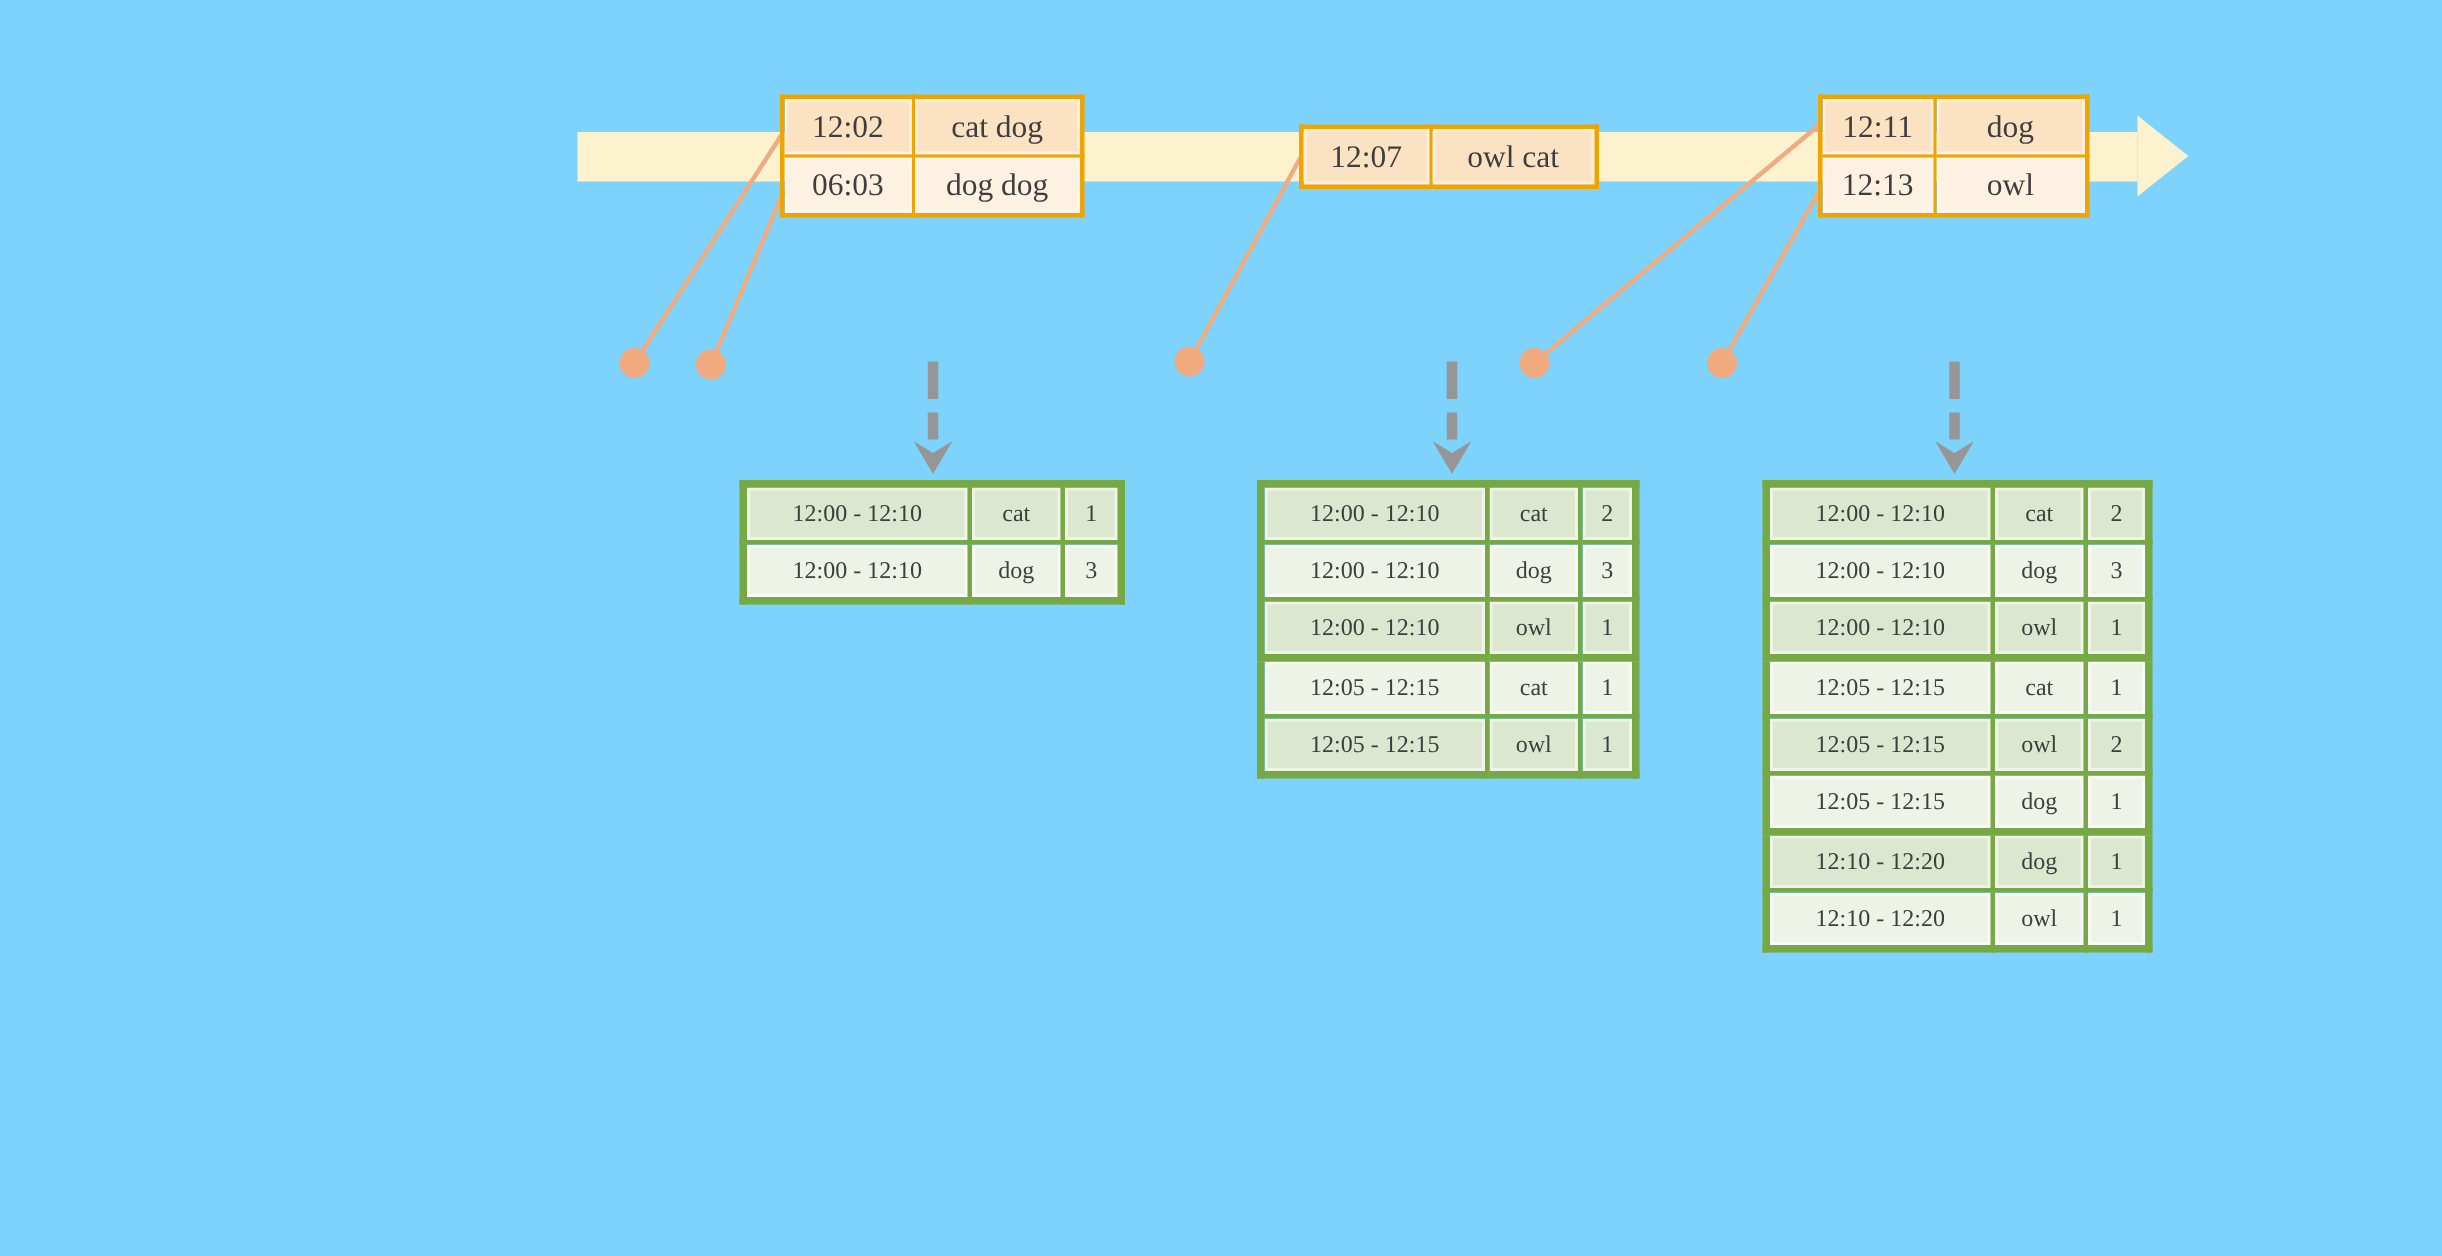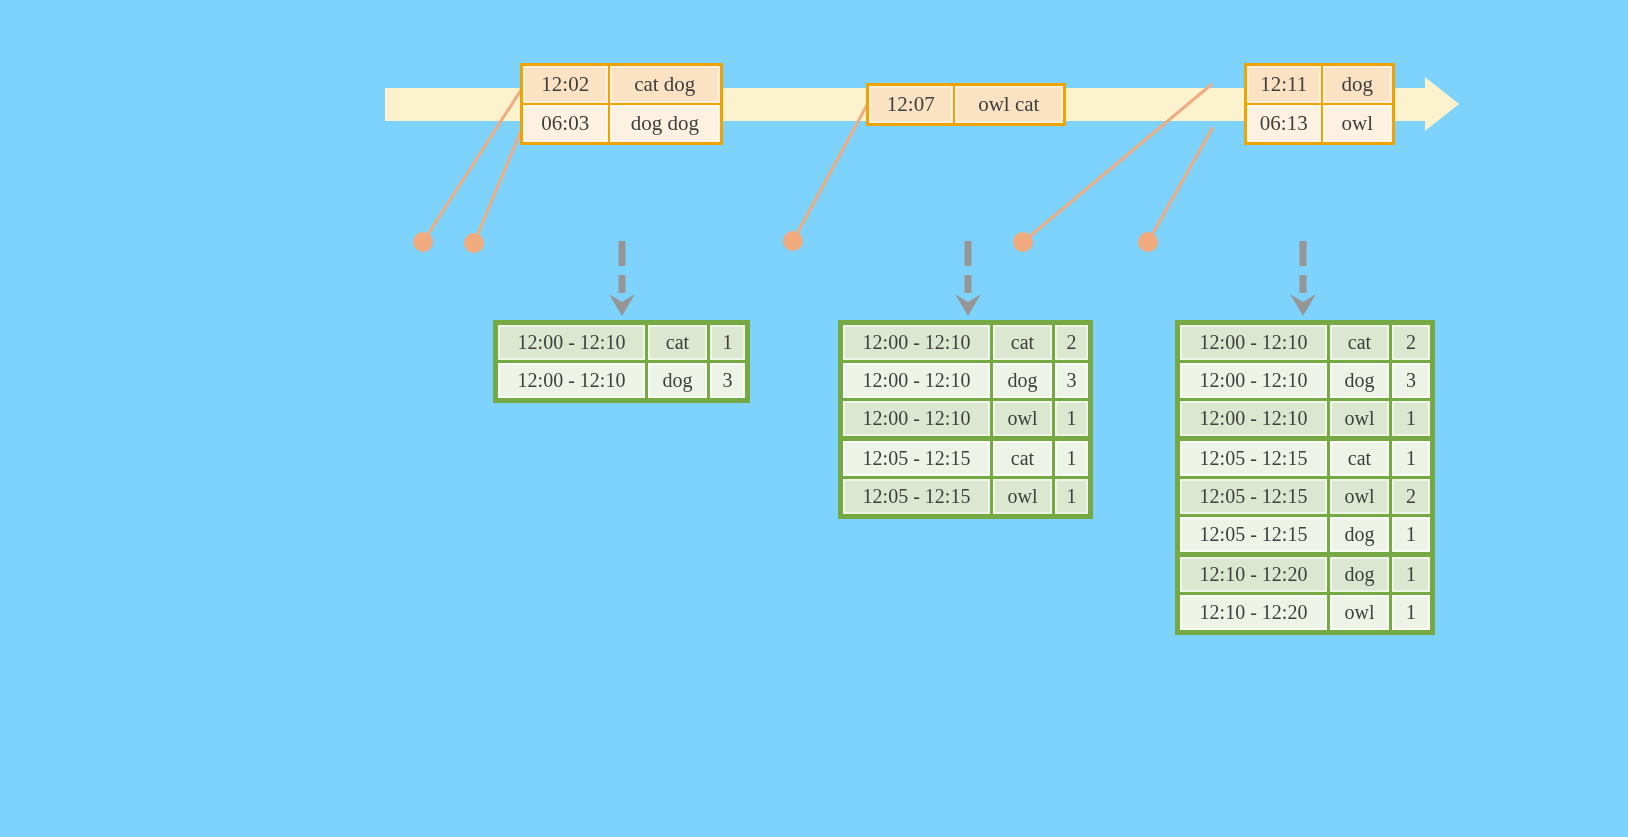--- a/index.html
+++ b/index.html
@@ -28,31 +28,31 @@
   .etable td {
     border: 2px solid #f0a402;
     height: 35px;
     font-size: 21px;
     box-shadow: inset 0 0 0 2px rgba(255, 250, 240, 0.55);
   }
   .etable tr:nth-child(odd)  td { background: #fae2c3; }
   .etable tr:nth-child(even) td { background: #fdf2e2; }
   .e1 { left: 520px;  top: 63px; width: 203px; }
   .e2 { left: 866px;  top: 83px; width: 200px; }
-  .e3 { left: 1244px; top: 63px; width: 151px; }
+  .e3 { left: 1212px; top: 63px; width: 181px; }
   .e1 col.c-time { width: 87px; }
   .e2 col.c-time { width: 86px; }
   .e3 col.c-time { width: 76px; }
 
   
   .gtable { border: 5px solid #76a843; }
   .gtable td {
     border: 3px solid #76a843;
     height: 33px;
-    font-size: 20px;
+    font-size: 16px;
     box-shadow: inset 0 0 0 2px rgba(255, 255, 255, 0.55);
   }
   .gtable tr:nth-child(odd)  td { background: #dce7cf; }
   .gtable tr:nth-child(even) td { background: #eef3e8; }
   .gtable tr.group-start td { border-top: 5px solid #76a843; }
   .g1 { left: 493px;  top: 320px; width: 257px; }
   .g2 { left: 838px;  top: 320px; width: 255px; }
   .g3 { left: 1175px; top: 320px; width: 260px; }
   .gtable col.c-window { width: 151px; }
   .gtable col.c-word   { width: 62px;  }
@@ -125,21 +125,21 @@
     <colgroup>
         <col class="c-time">
         <col class="c-words">
       </colgroup>
     <tbody>
         <tr>
           <td>12:11</td>
           <td>dog</td>
         </tr>
         <tr>
-          <td>06:13</td>
+          <td>12:13</td>
           <td>owl</td>
         </tr>
       </tbody>
   </table>
 
   <table class="gtable g1">
     <colgroup>
         <col class="c-window">
         <col class="c-word">
         <col class="c-count">

